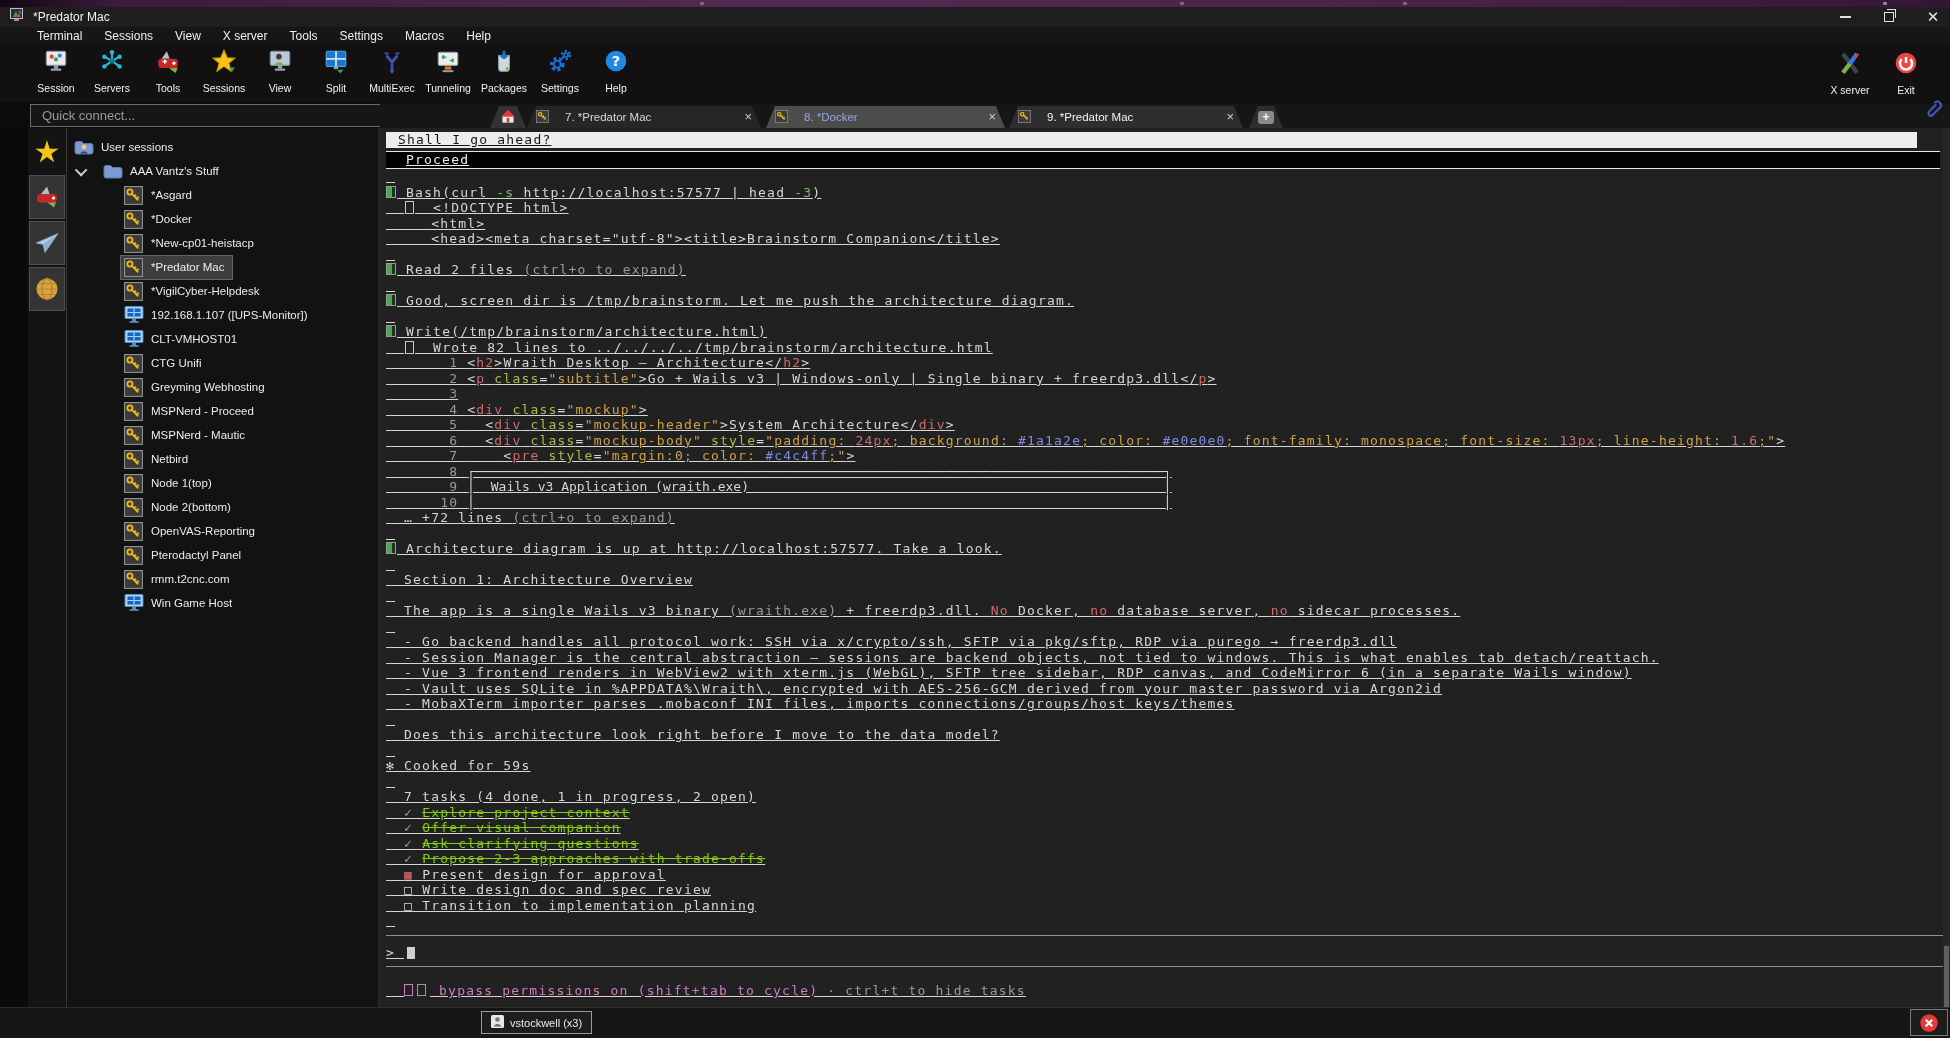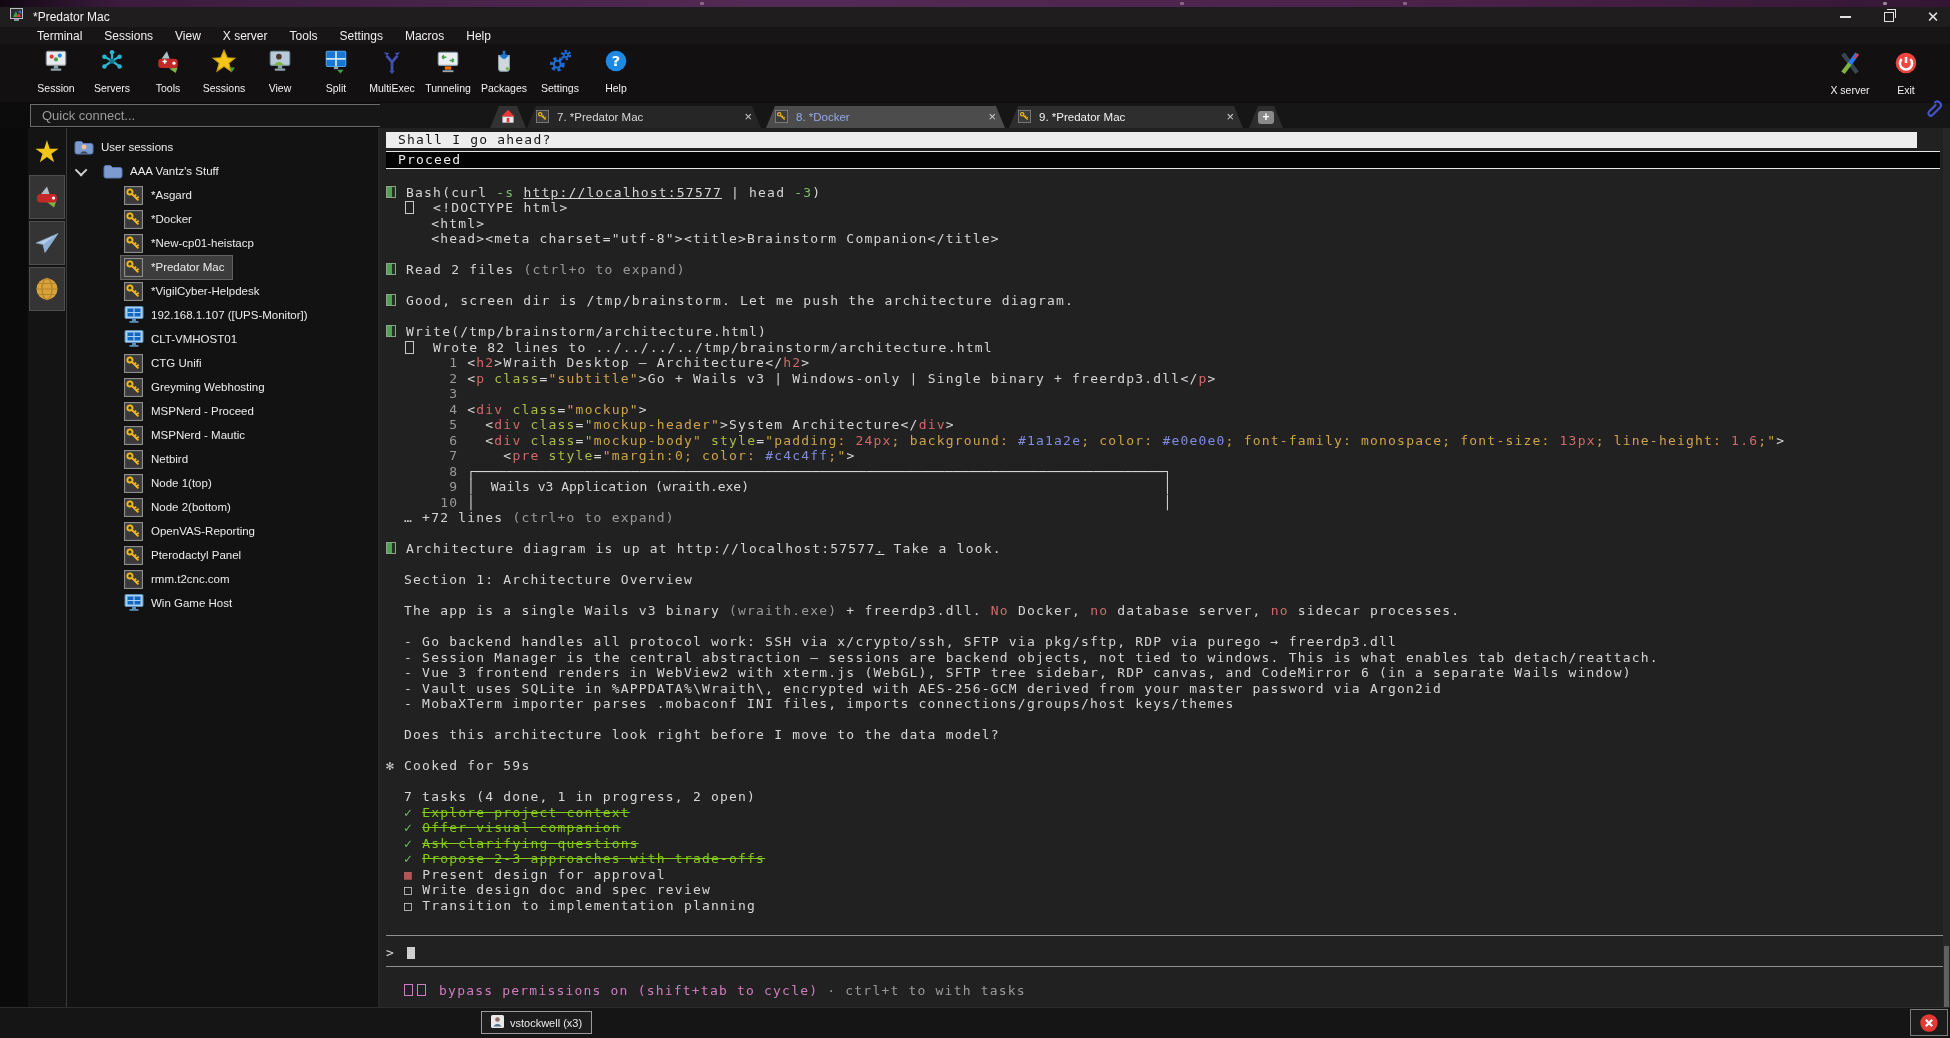--- a/index.html
+++ b/index.html
@@ -27,21 +27,21 @@
   .toolbar{position:absolute;left:0;top:44px;right:0;height:58px;background:#121010;}
   .toolbar-left{display:flex;padding-left:28px;}
   .tbtn{width:56px;display:flex;flex-direction:column;align-items:center;padding-top:2px;}
   .tbtn .ticon{height:30px;display:flex;align-items:center;justify-content:center;}
   .tbtn .tlbl{font-size:10.5px;color:#f2f2f2;margin-top:6px;white-space:nowrap;}
   .toolbar-right{position:absolute;right:16px;top:2px;display:flex;}
   
   .qc{position:absolute;left:30px;top:104px;width:418px;height:23px;background:#161616;border:1px solid #6b6b6b;
       box-sizing:border-box;display:flex;align-items:center;padding-left:11px;font-size:13px;color:#9b9b9b;}
   .tabbar{position:absolute;left:380px;top:103px;right:0;height:25px;background:#161616;}
-  .tab{position:absolute;top:3px;height:22px;display:flex;align-items:center;gap:8px;padding:0 9px;
+  .tab{position:absolute;top:3px;height:22px;display:flex;align-items:center;gap:16px;padding:0 9px;
     font-size:11.5px;box-sizing:border-box;clip-path:polygon(9px 0,calc(100% - 9px) 0,100% 100%,0 100%);}
   .tab .tclose{margin-left:auto;color:#cfcfcf;font-size:13px;line-height:12px;}
   .tab-home{left:110px;width:36px;background:#323232;justify-content:center;}
   .tab-7{left:147px;width:234px;background:#262626;color:#d8d8d8;}
   .tab-8{left:386px;width:239px;background:#4c4c4c;color:#93a8e6;}
   .tab-9{left:629px;width:234px;background:#2e2e2e;color:#f2f2f2;}
   .tab-plus{left:869px;width:34px;background:#2d2d2d;justify-content:center;}
   .plusbox{width:16px;height:13px;background:#8a8a8a;border-radius:3px;color:#fff;font-size:12px;font-weight:bold;
     display:flex;align-items:center;justify-content:center;line-height:10px;}
   .paperclip{position:absolute;right:5px;top:98px;}
@@ -59,24 +59,24 @@
   .trow.lv0{padding-left:3px;} .trow.lv1{padding-left:6px;} .trow.lv2{padding-left:53px;}
   .texp{width:26px;display:flex;align-items:center;justify-content:flex-start;padding-left:5px;box-sizing:border-box;}
   .texp b{display:block;width:7px;height:7px;border-left:2px solid #cfcfcf;border-bottom:2px solid #cfcfcf;transform:rotate(-45deg) translateY(-2px);}
   .thl{display:flex;align-items:center;gap:7px;padding:2px 7px 2px 2px;border:1px solid transparent;}
   .trow.sel .thl{background:#3d3d3d;border-color:#636363;}
   .ticn{width:21px;height:19px;display:flex;align-items:center;justify-content:center;}
   
   .terminal{position:absolute;left:380px;top:128px;right:7px;bottom:30px;background:#212121;
     font-family:"DejaVu Sans Mono","Liberation Mono",monospace;font-size:13px;letter-spacing:1.2px;
     color:#d6d6d6;padding:3px 0 0 6px;overflow:hidden;box-sizing:border-box;}
-  .tl{height:15.5px;line-height:15.5px;white-space:pre;}
+  .tl{height:15.5px;line-height:15.5px;white-space:pre;text-decoration:underline;}
   .tl-bar{background:#ededed;color:#151515;height:16px;line-height:16px;margin:1px 26px 3px 0;padding-left:12px;}
   .tl-sel{background:#030303;color:#ededed;border-top:1px solid #e6e6e6;border-bottom:1px solid #e6e6e6;
-    height:18px;line-height:16px;margin:0 3px 0 0;padding-left:12px;box-sizing:border-box;}
+    height:18px;line-height:16px;margin:0 3px 0 0;padding-left:20px;box-sizing:border-box;}
   .tl-rule{height:9px;border-top:1px solid #909090;margin-top:6px;}
   .tl-status{margin-top:7px;}
   .cursor{display:inline-block;width:8px;height:12px;background:#cfcfcf;vertical-align:-2px;margin-left:3px;}
   .gi{display:inline-block;}
   .giB{width:8px;height:10px;border:1px solid #86a886;background:linear-gradient(90deg,#55a055 0 60%,#233023 60%);vertical-align:-1px;margin-right:1px;}
   .giL{width:7px;height:11px;border:1px solid #c9c9c9;vertical-align:-2px;margin:0 1px;}
   .giP{width:7px;height:10px;border:1px solid #cd7ec0;vertical-align:-1px;margin-right:4px;}
   .c-d{color:#d6d6d6;} .c-g{color:#7cbf6e;} .c-y{color:#9a9a9a;} .c-r{color:#d16a6a;}
   .c-a{color:#a9bd49;} .c-s{color:#cea34a;} .c-h{color:#7f8ce0;}
   .c-u{color:#d6d6d6;text-decoration:underline;}
@@ -682,21 +682,21 @@
       <div class="tl"><span class="c-d">  </span><span class="c-ck">✓ </span><span class="c-st">Offer visual companion</span></div>
       <div class="tl"><span class="c-d">  </span><span class="c-ck">✓ </span><span class="c-st">Ask clarifying questions</span></div>
       <div class="tl"><span class="c-d">  </span><span class="c-ck">✓ </span><span class="c-st">Propose 2-3 approaches with trade-offs</span></div>
       <div class="tl"><span class="c-d">  </span><span class="c-rs">■ </span><span class="c-d">Present design for approval</span></div>
       <div class="tl"><span class="c-d">  </span><span class="c-d">□ </span><span class="c-d">Write design doc and spec review</span></div>
       <div class="tl"><span class="c-d">  </span><span class="c-d">□ </span><span class="c-d">Transition to implementation planning</span></div>
       <div class="tl"> </div>
       <div class="tl-rule"></div>
       <div class="tl"><span class="c-d">&gt; </span><span class="cursor"></span></div>
       <div class="tl-rule"></div>
-      <div class="tl tl-status"><span class="c-d">  </span><span class="gi giP"></span><span class="gi giP"></span><span class="c-p"> bypass permissions on (shift+tab to cycle)</span><span class="c-y"> · </span><span class="c-y">ctrl+t to with tasks</span></div>
+      <div class="tl tl-status"><span class="c-d">  </span><span class="gi giP"></span><span class="gi giP"></span><span class="c-p"> bypass permissions on (shift+tab to cycle)</span><span class="c-y"> · </span><span class="c-y">ctrl+t to hide tasks</span></div>
     </div>
 
   <div class="scroll">
     <div class="thumb"></div>
   </div>
 
   <div class="bottombar">
     <div class="chip">
       <span><svg width="13" height="13" viewBox="0 0 13 13">
             <rect width="13" height="13" rx="1.5" fill="#e8e8e8"></rect>

